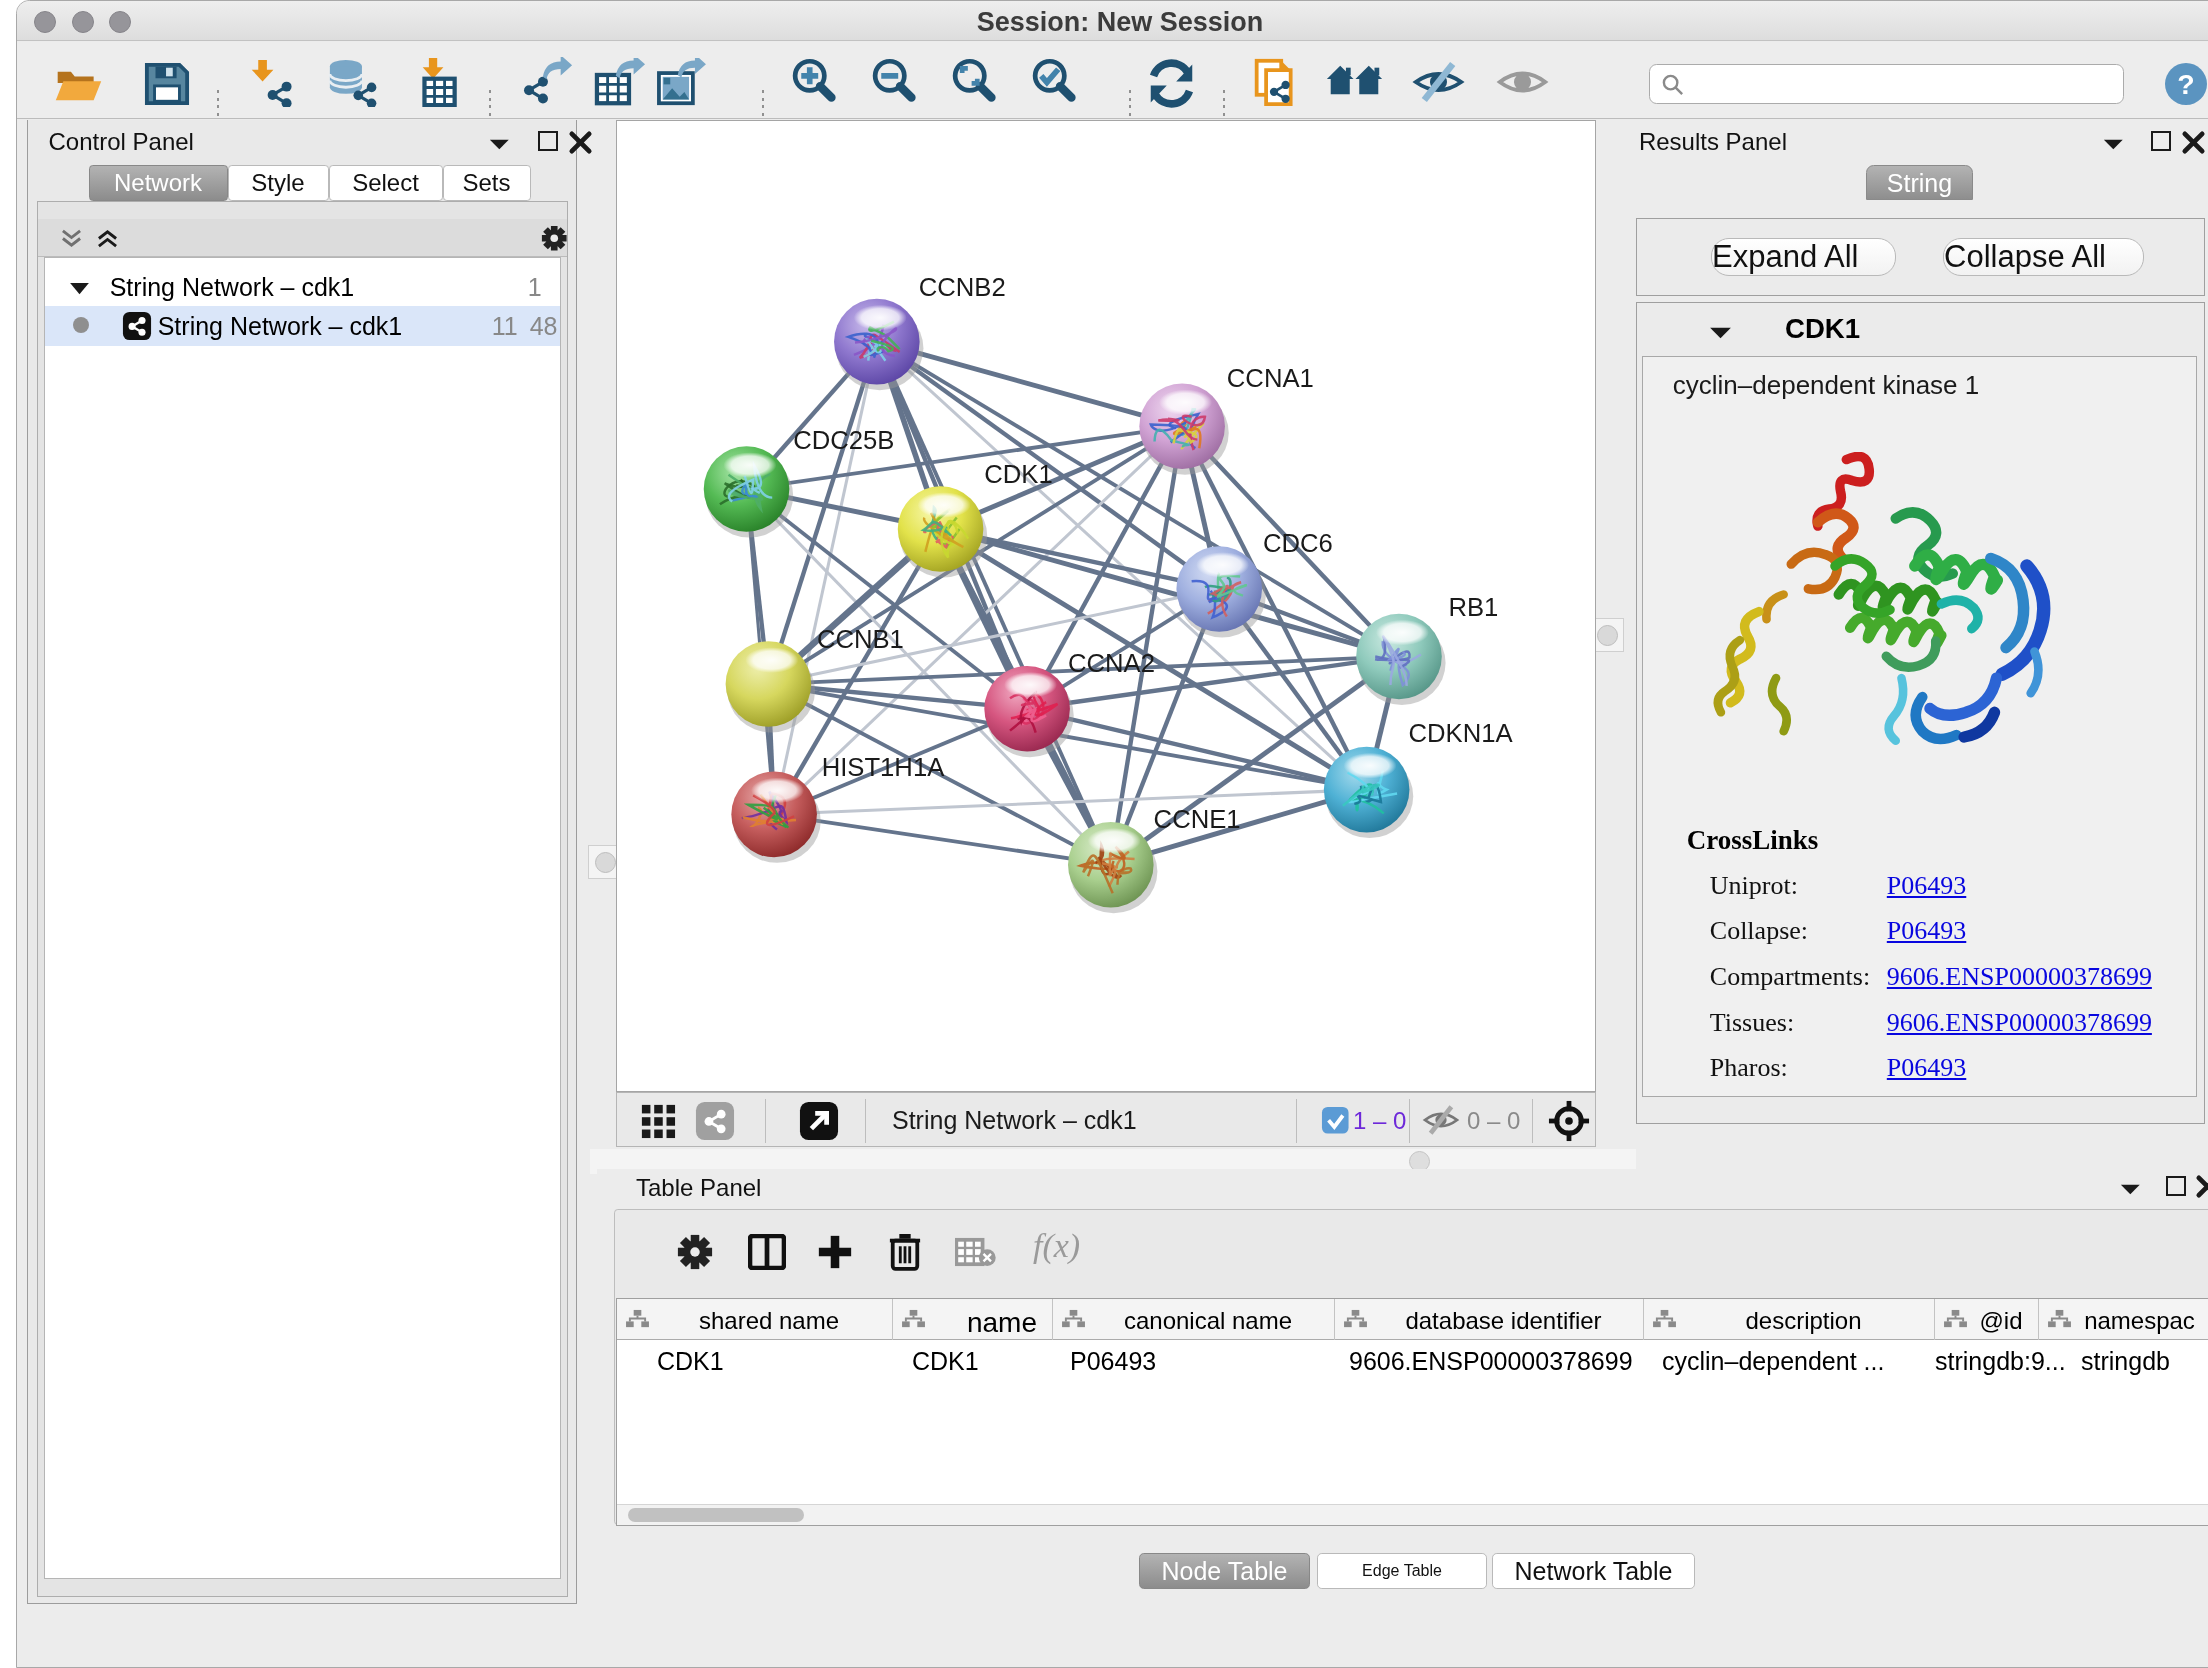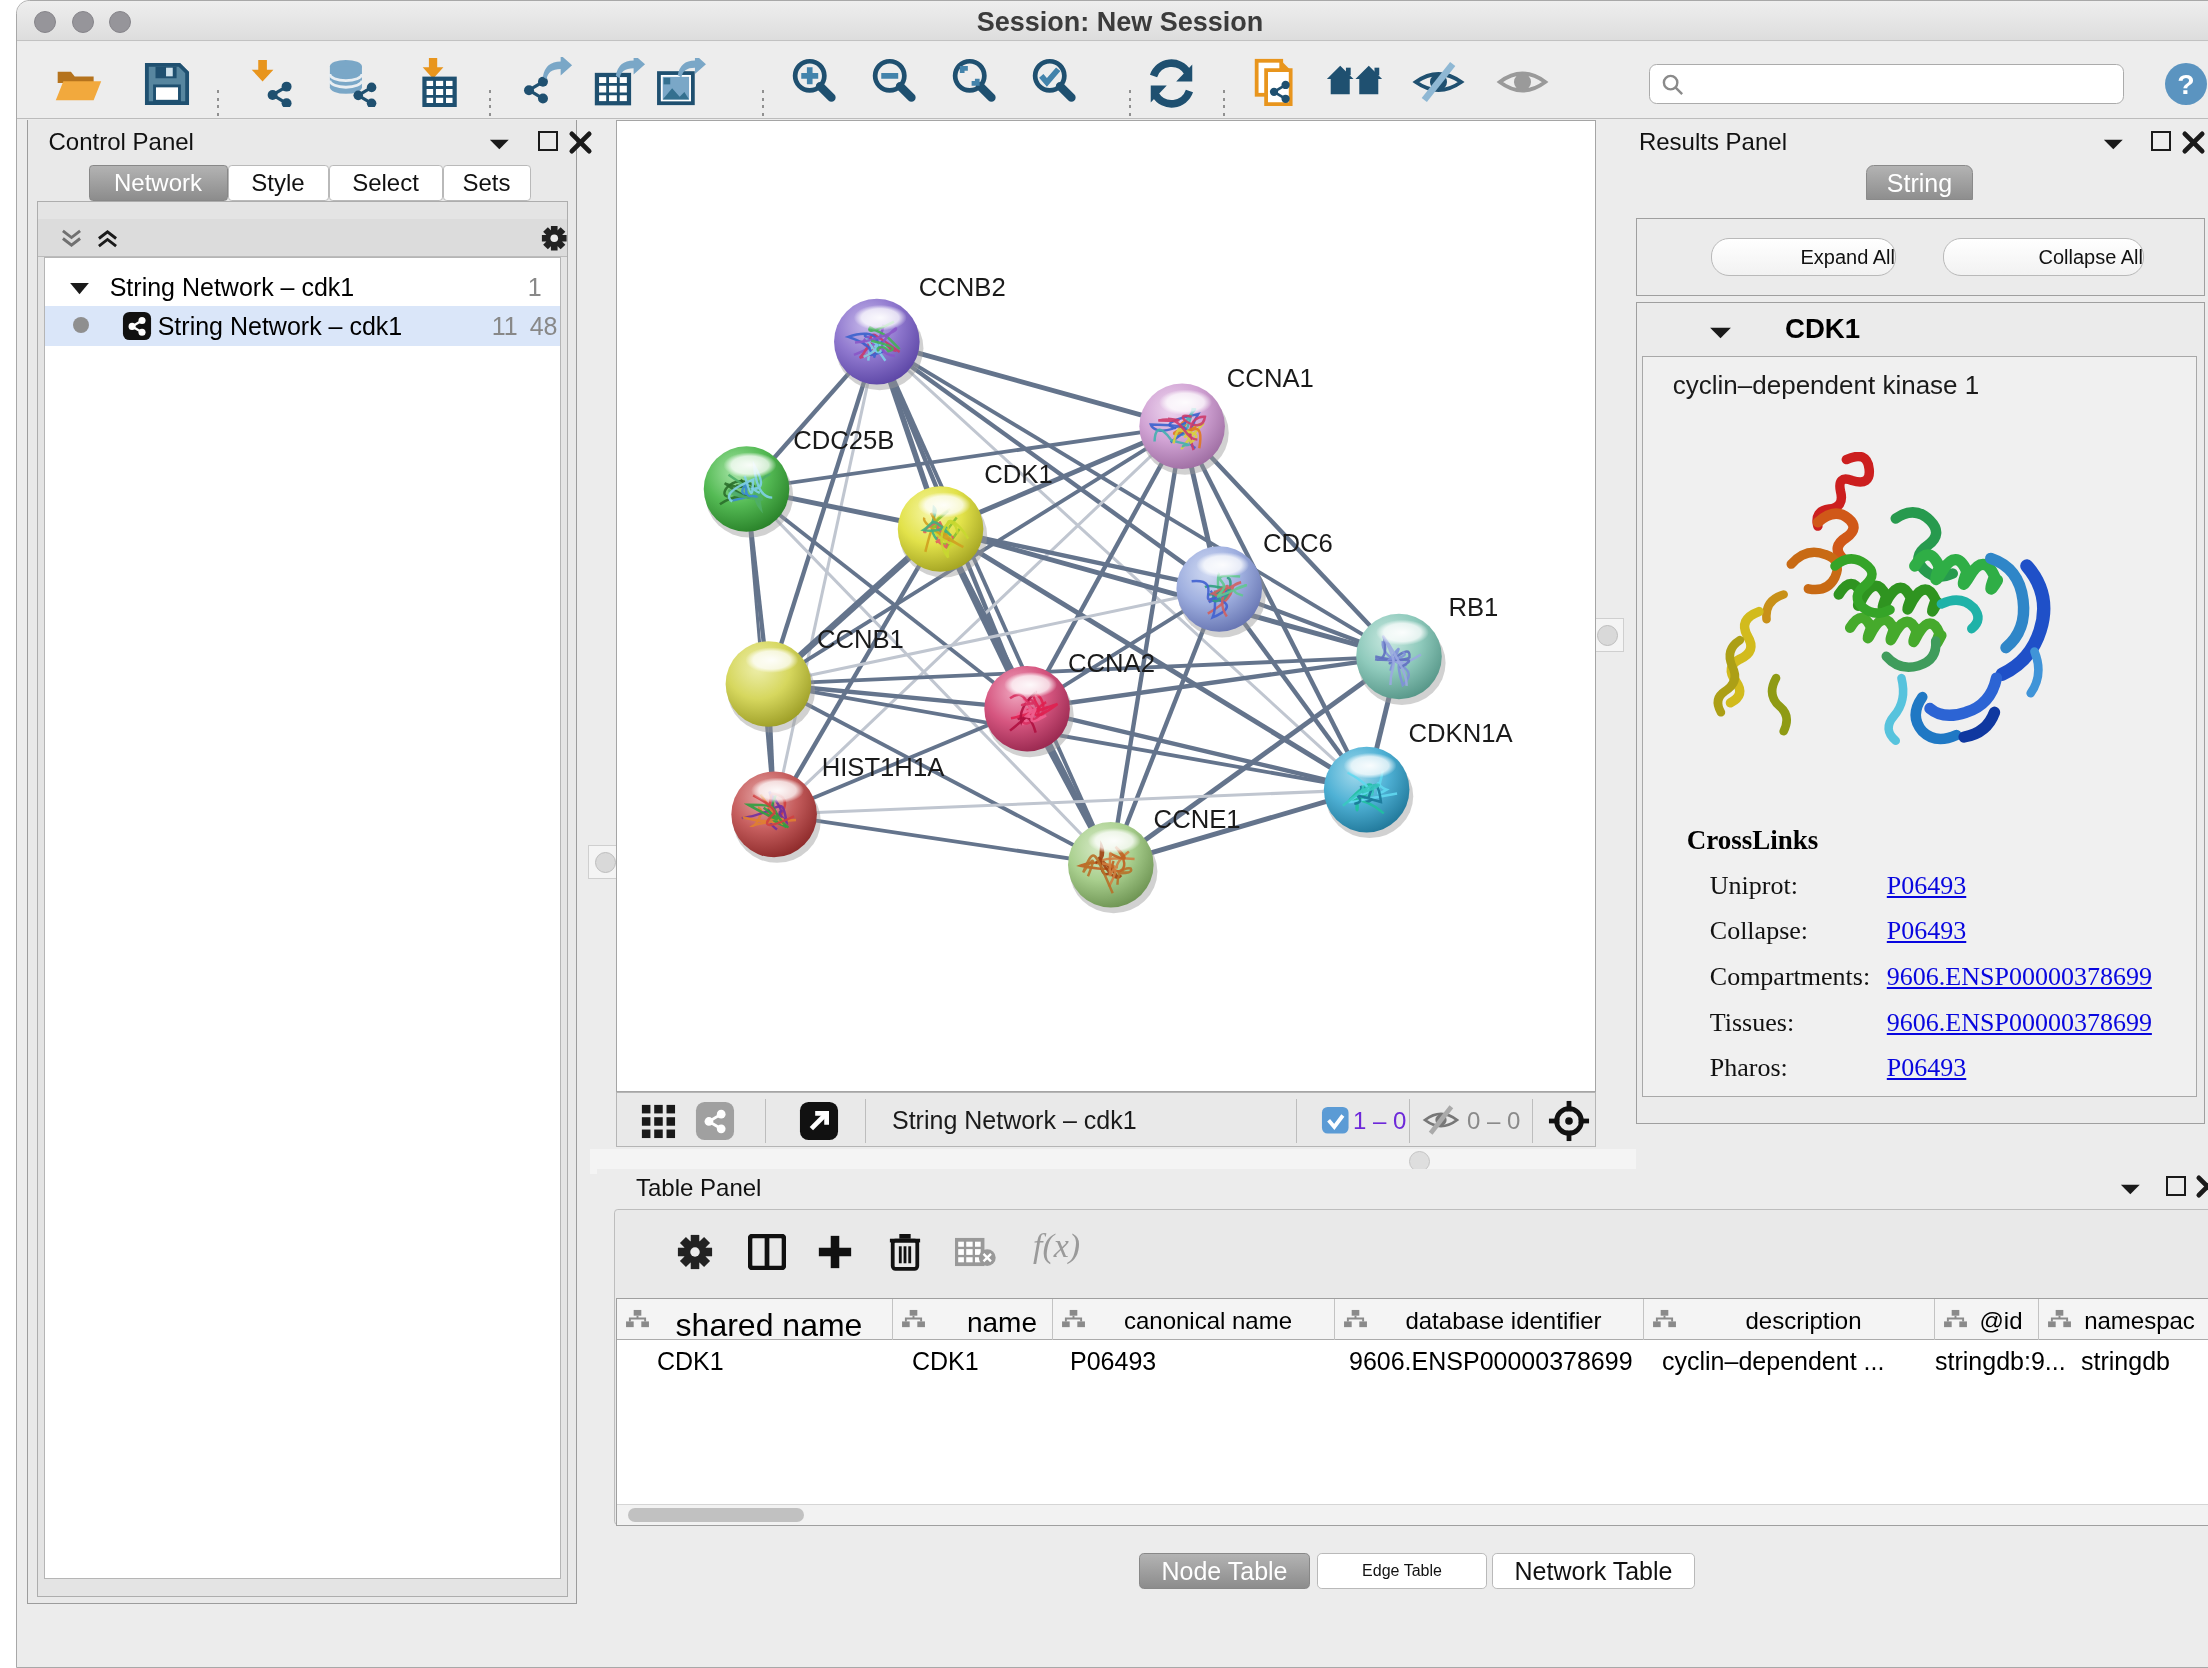--- a/index.html
+++ b/index.html
@@ -8,21 +8,21 @@
 .title { position:absolute; top:5.7px; width:100%; text-align:center; font-size:27px; font-weight:700; color:#3c3c3c; }
 .toolbar { position:absolute; left:0; top:41px; width:100%; height:77px; background:#ededed; border-bottom:1.9px solid #bcbcbc; }
 .panelhdr { font-size:24px; color:#111; }
 .ctlpanel { position:absolute; left:9.5px; top:119px; width:550px; height:1484px; background:#e9e9e9; border:1px solid #9c9c9c; border-top:none; }
 .tab { position:absolute; top:0; height:36px; background:#fff; border:1px solid #b9b9b9; font-size:24px; text-align:center; color:#111; border-radius:3.8px; line-height:34px; }
 .tabsel { background:linear-gradient(#b3b3b3,#8c8c8c); color:#fff; border-color:#888; }
 .netview { position:absolute; left:599px; top:119px; width:980px; height:972px; background:#ffffff; border:1px solid #a5a5a5; }
 .netbar { position:absolute; left:599px; top:1091px; width:980px; height:55px; background:#e9e9e9; border:1px solid #b5b5b5; }
 .respanel { position:absolute; left:1619px; top:119px; width:582px; height:1484px; background:#ececec; }
 .rbox { position:absolute; border:1.9px solid #9f9f9f; background:#ebebeb; }
-.btn { position:absolute; background:linear-gradient(#ffffff,#f2f2f2); border:1px solid #b9b9b9; border-radius:18px; font-size:20px; text-align:right; color:#111; }
+.btn { position:absolute; background:linear-gradient(#ffffff,#f2f2f2); border:1px solid #b9b9b9; border-radius:18px; font-size:31px; text-align:left; color:#111; }
 .link { color:#0806df; text-decoration:underline; font-family:"Liberation Serif", serif; font-size:26px; }
 .slabel { font-family:"Liberation Serif", serif; font-size:26px; color:#111; }
 </style></head><body>
 <div class="win">
     <div class="titlebar">
       <div class="tl" style="left:17px"></div>
       <div class="tl" style="left:55px"></div>
       <div class="tl" style="left:92px"></div>
       <div class="title">Session: New Session</div>
     </div>
@@ -687,21 +687,21 @@
               <div style="position:absolute;left:7.6px;top:9.5px"><svg width="25" height="21" viewBox="0 0 26 22" style="">
                   <g fill="#8a8a8a">
                     <rect x="9" y="1" width="8" height="6"></rect>
                     <rect x="1" y="13" width="8" height="6"></rect>
                     <rect x="17" y="13" width="8" height="6"></rect>
                   </g>
                   <g stroke="#8a8a8a" stroke-width="2" fill="none">
                     <path d="M13 7 v4 M5 13 v-3 h16 v3"></path>
                   </g>
                 </svg></div>
-              <div style="position:absolute;left:32px;top:7.6px;width:240px;text-align:center;font-size:32px">shared name</div>
+              <div style="position:absolute;left:32px;top:7.6px;width:240px;text-align:center;font-size:24px">shared name</div>
             </div>
             <div style="position:absolute;left:276px;top:0;width:160px;height:41px;border-right:1px solid #c3c3c3">
               <div style="position:absolute;left:7.6px;top:9.5px"><svg width="25" height="21" viewBox="0 0 26 22" style="">
                   <g fill="#8a8a8a">
                     <rect x="9" y="1" width="8" height="6"></rect>
                     <rect x="1" y="13" width="8" height="6"></rect>
                     <rect x="17" y="13" width="8" height="6"></rect>
                   </g>
                   <g stroke="#8a8a8a" stroke-width="2" fill="none">
                     <path d="M13 7 v4 M5 13 v-3 h16 v3"></path>

